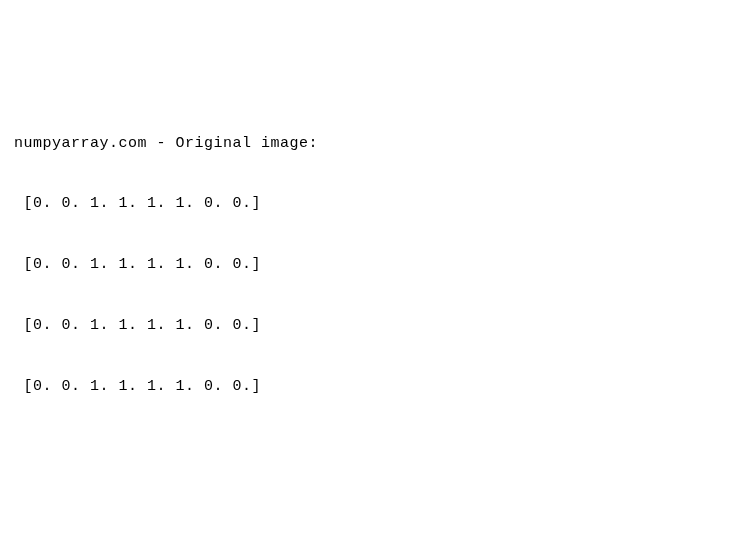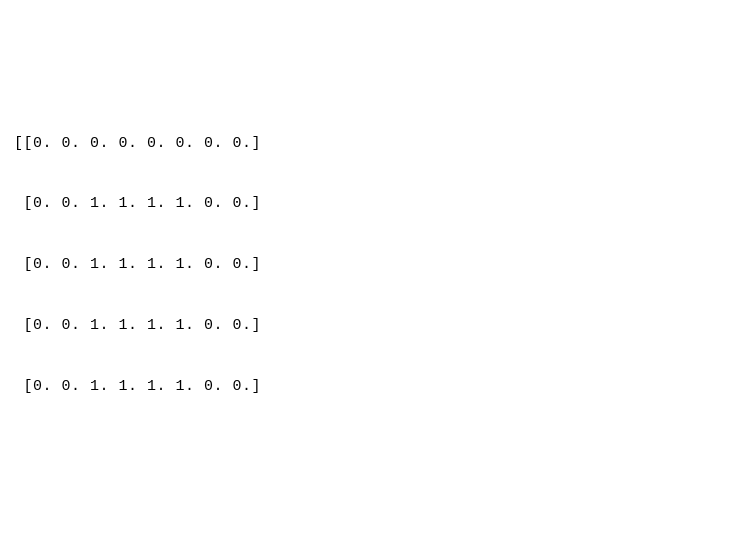--- a/index.html
+++ b/index.html
@@ -23,21 +23,21 @@
     .line {
       display: block;
     }
   </style>
 </head>
 <body>
 
 
 
 <div class="output-block">
-  <span class="line">[[0. 0. 0. 0. 0. 0. 0. 0.]</span>
+  <span class="line">numpyarray.com - Original image:</span>
   <span class="line"> [0. 0. 1. 1. 1. 1. 0. 0.]</span>
   <span class="line"> [0. 0. 1. 1. 1. 1. 0. 0.]</span>
   <span class="line"> [0. 0. 1. 1. 1. 1. 0. 0.]</span>
   <span class="line"> [0. 0. 1. 1. 1. 1. 0. 0.]</span>
   
   
   
   
   
   

